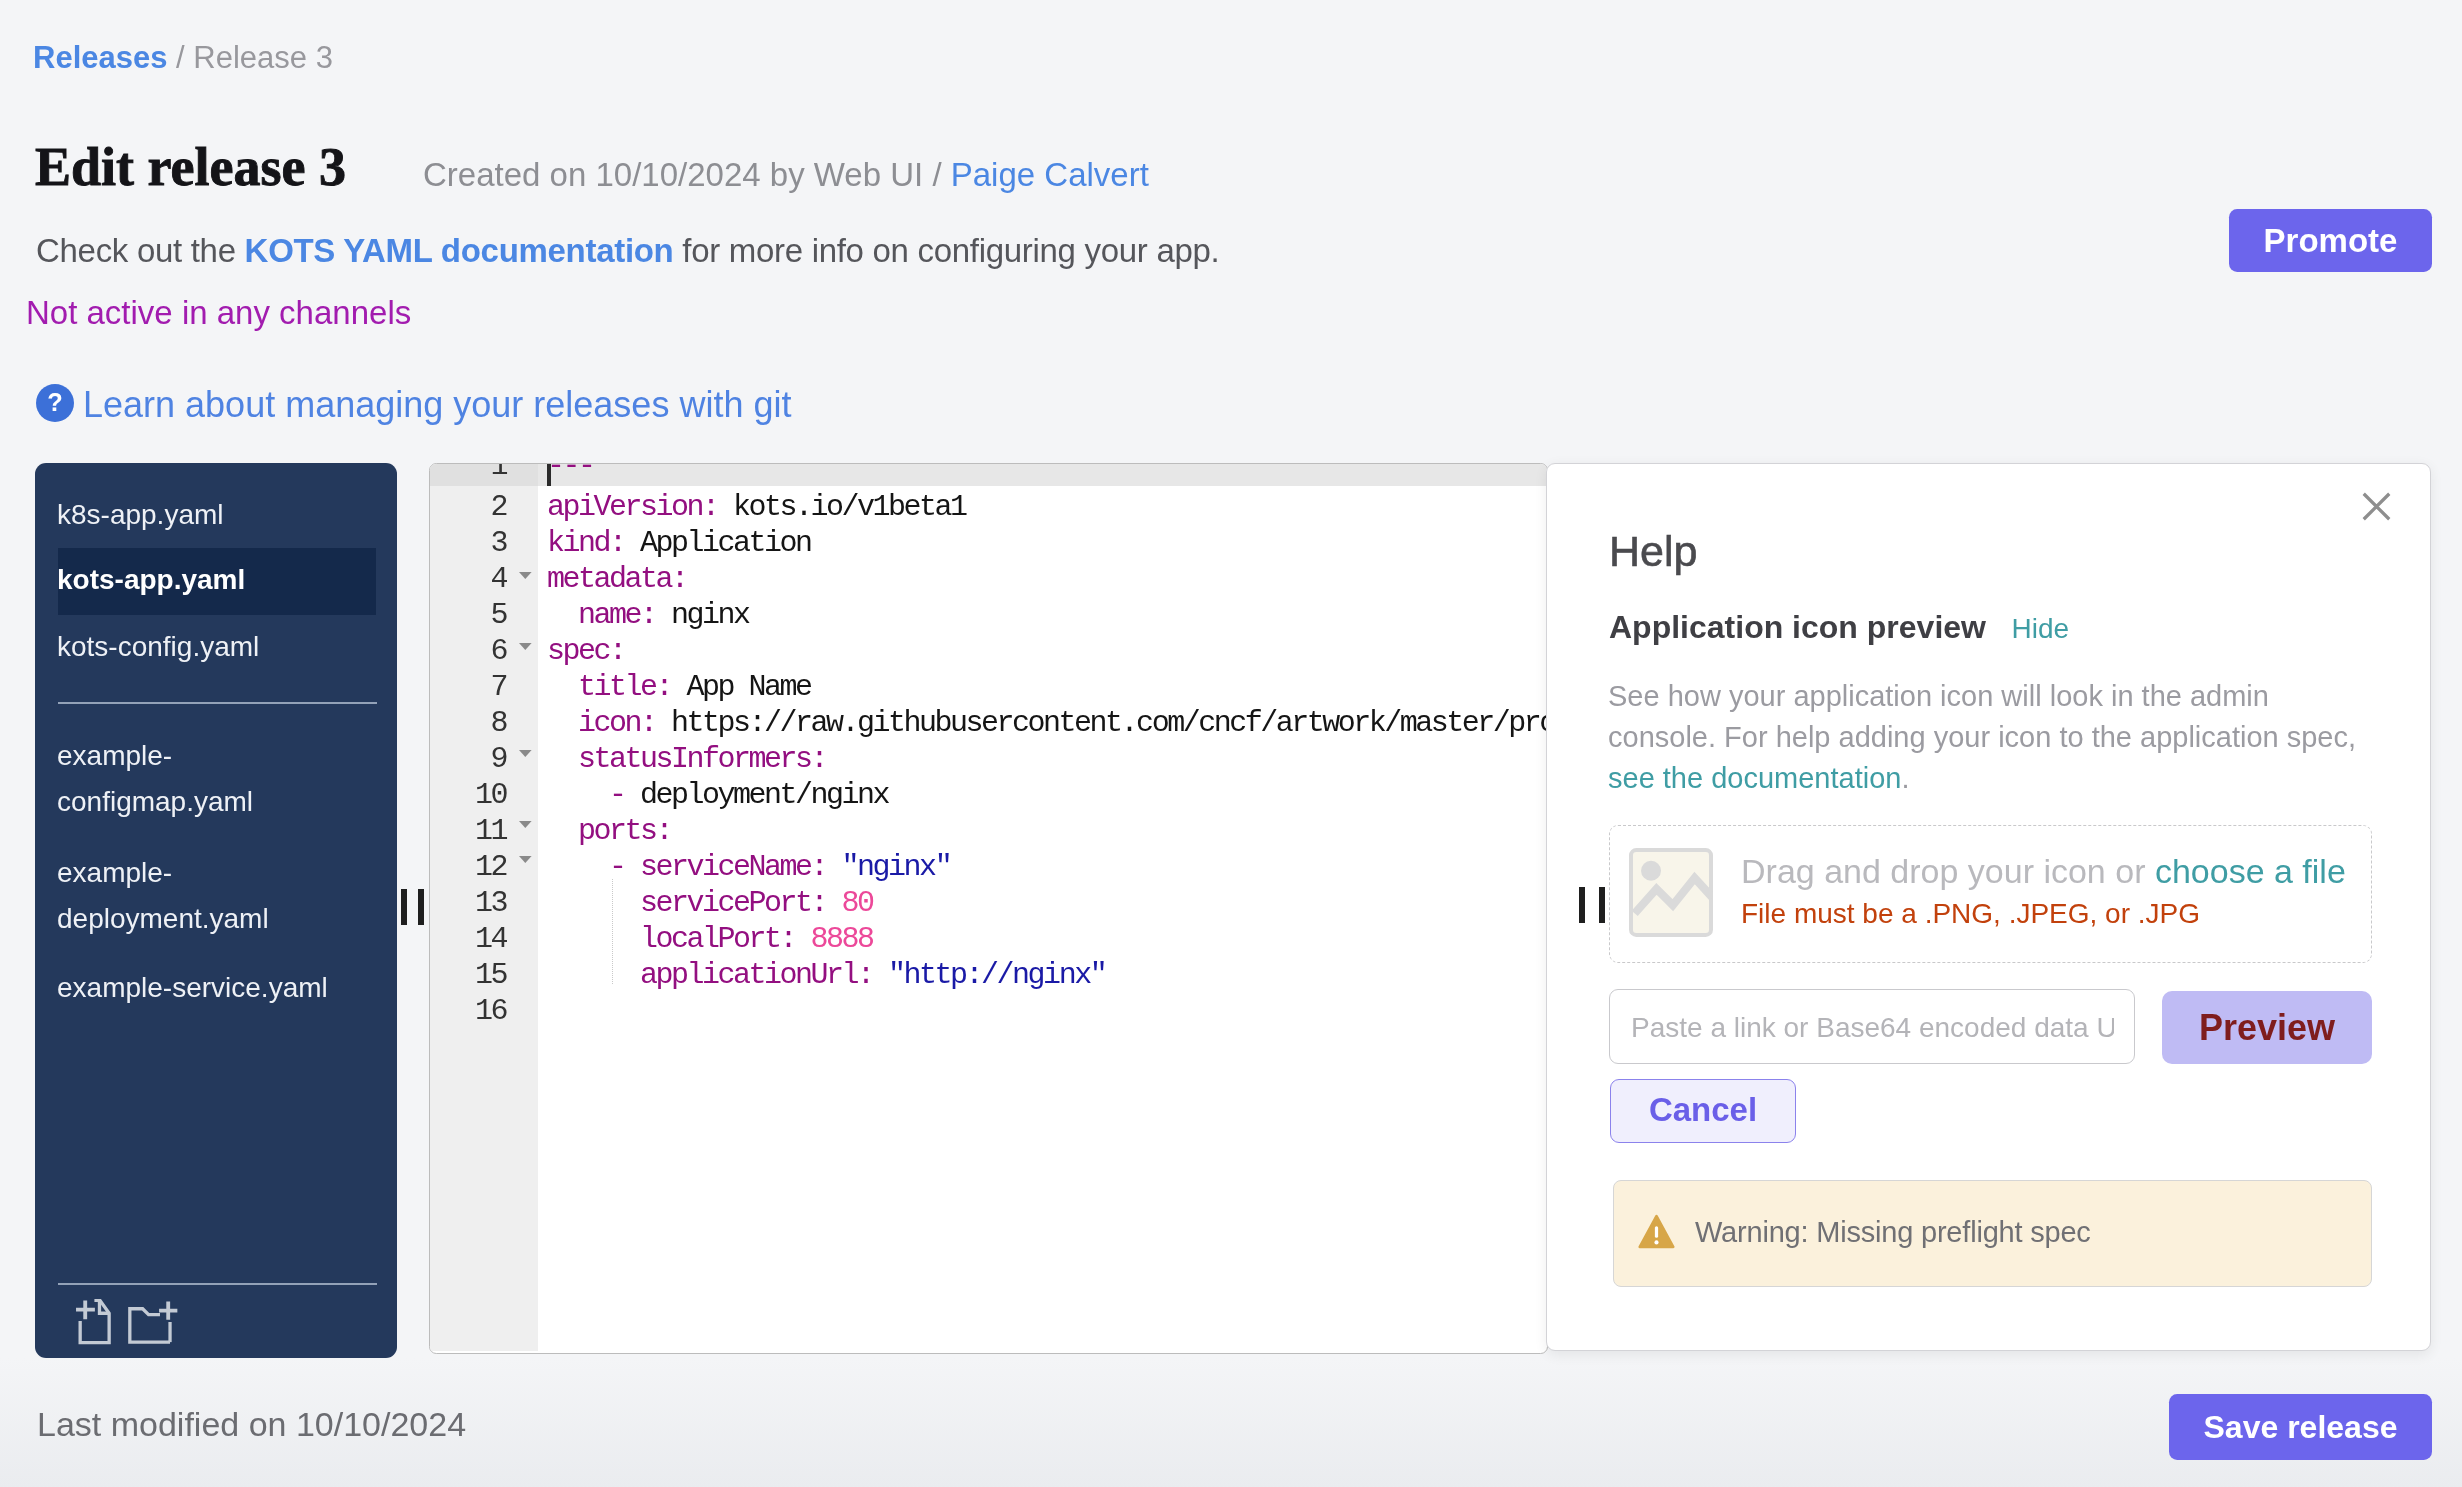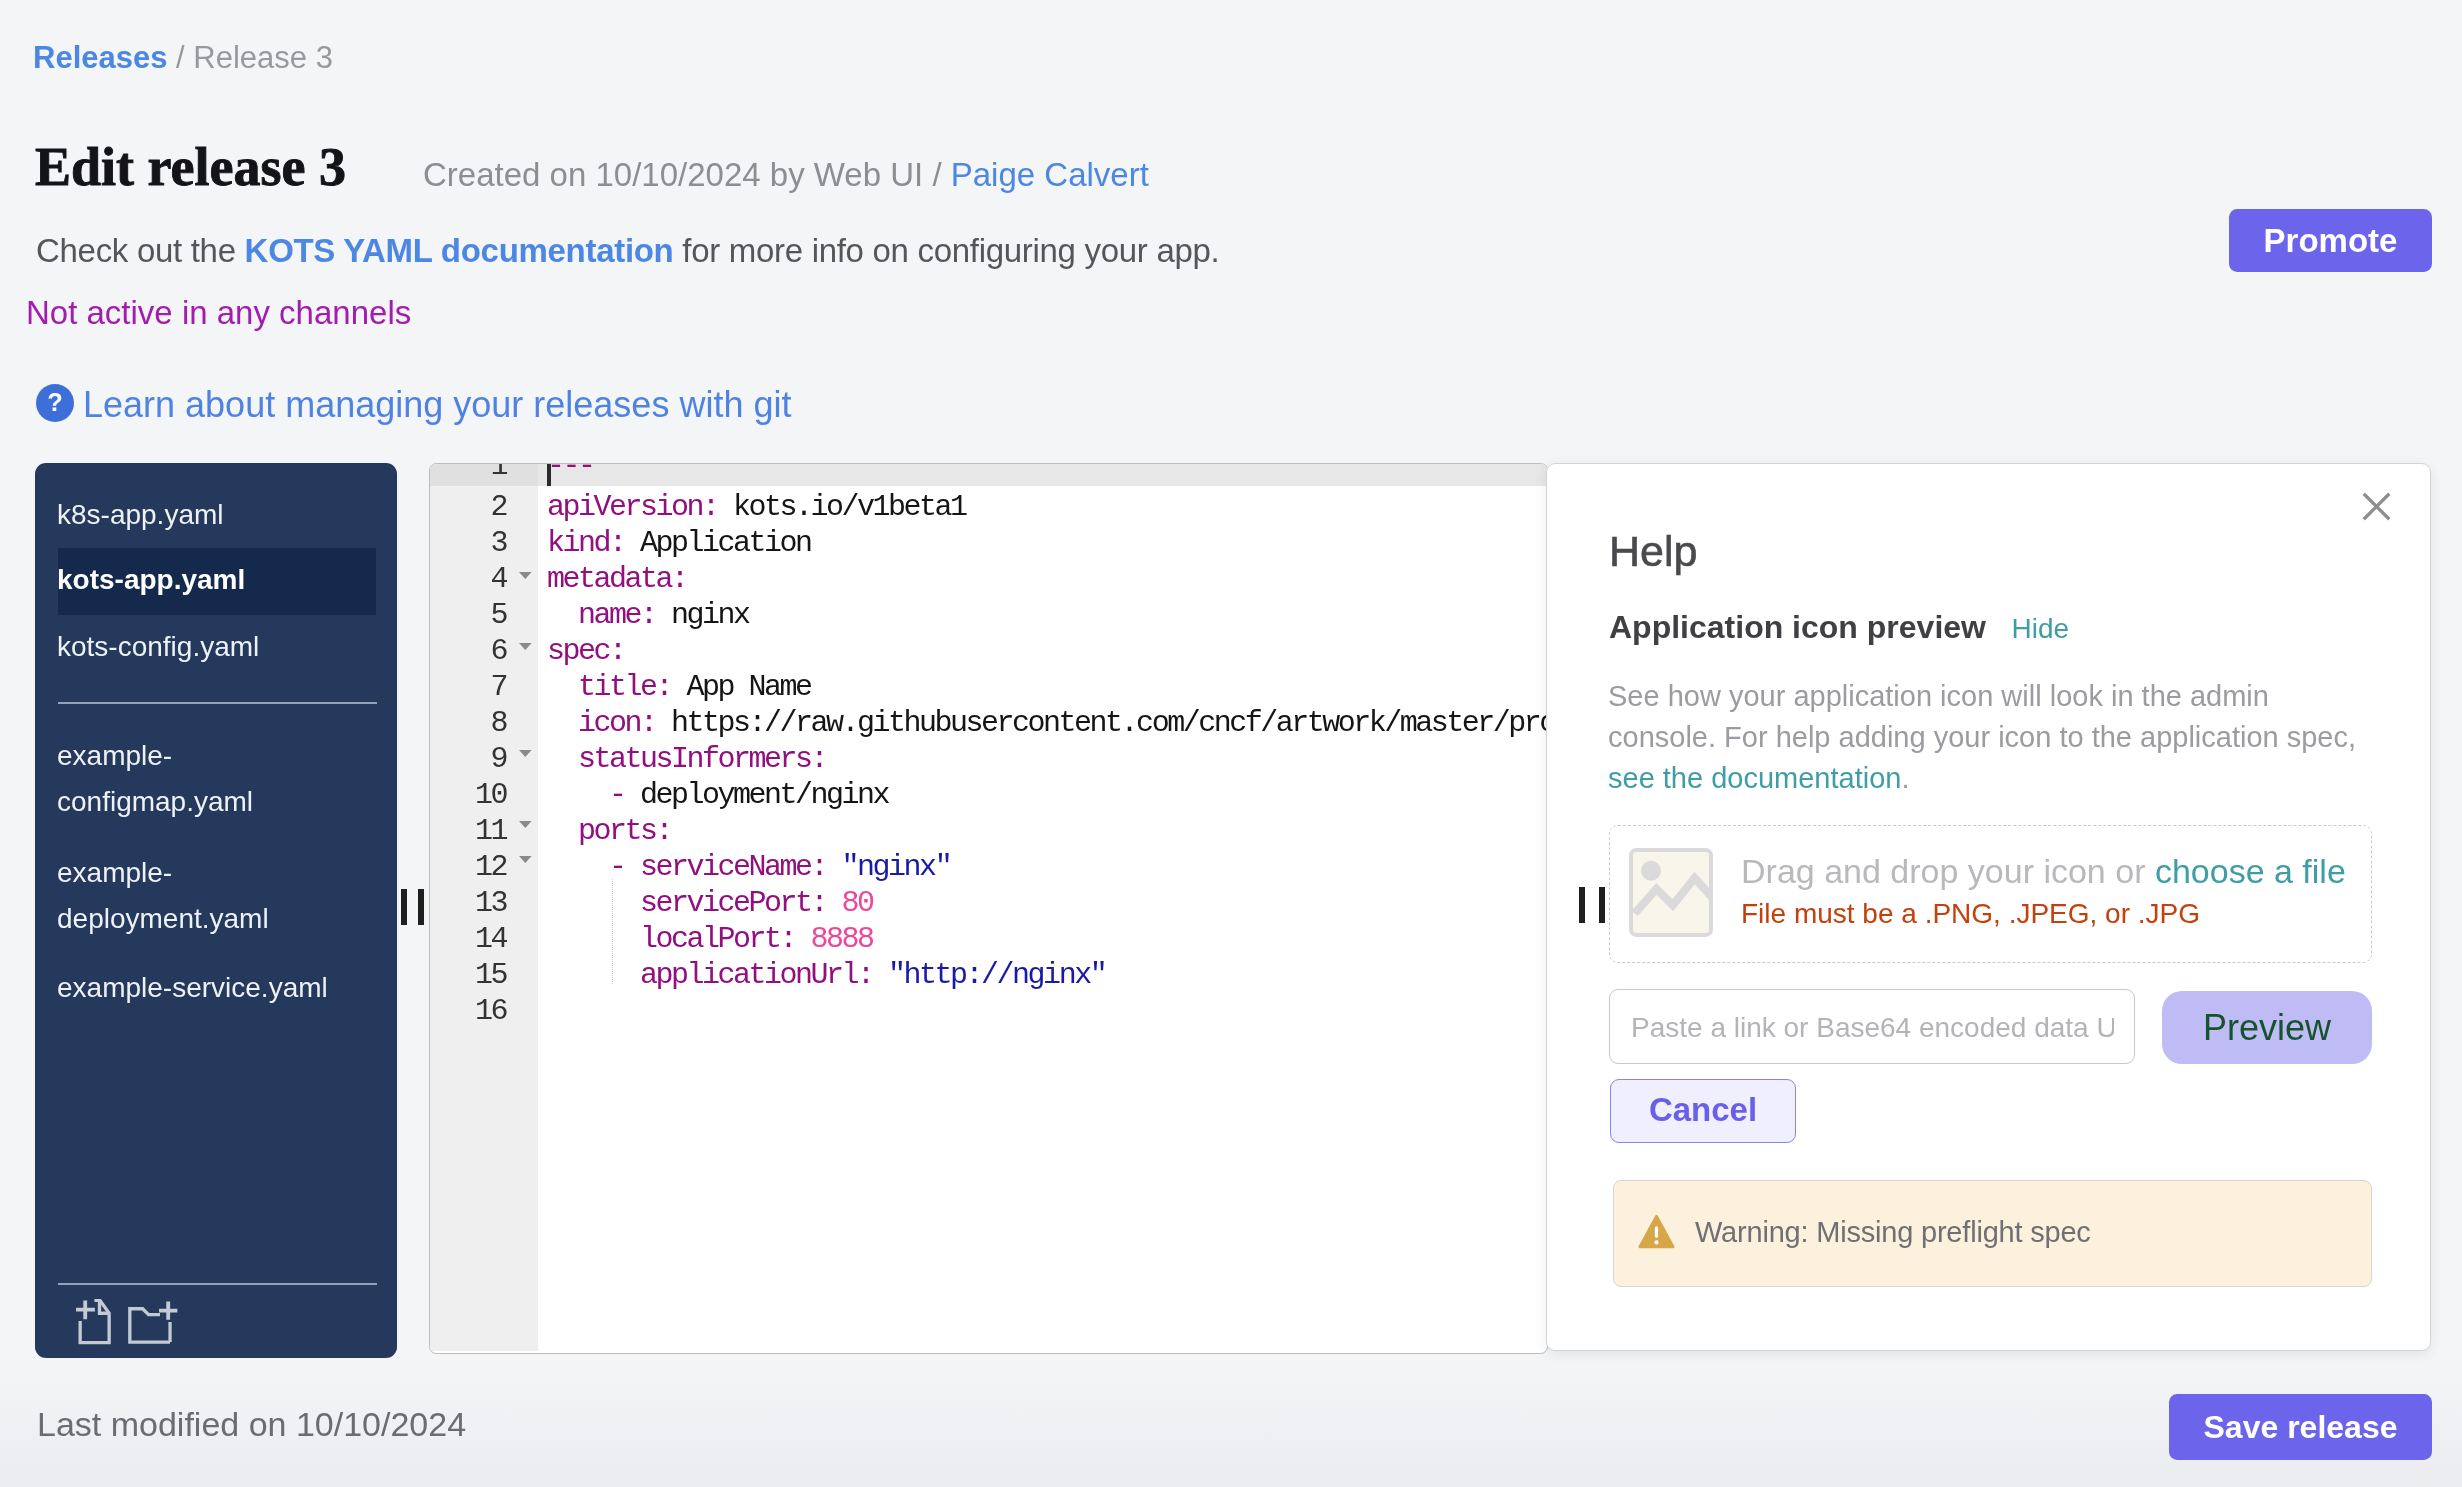--- a/index.html
+++ b/index.html
@@ -138,21 +138,21 @@
 <div class="abs" style="left:1629px; top:848px; width:84px; height:89px; background:#f8f5ea; border:4.6px solid #dadada; border-radius:7.3px;"></div>
 <svg class="abs" style="left:1629px; top:848px;" width="84" height="89" viewBox="0 0 92 98">
     <circle cx="24" cy="25" r="11" fill="#dadada"></circle>
     <path d="M6 72 L30 45 L48 63 L72 33 L92 55" fill="none" stroke="#dadada" stroke-width="9"></path>
   </svg>
 <div class="abs" id="dragdrop" style="left:1741px; top:852px; font-size:34px; letter-spacing:0px; color:#b9b9bd;">Drag and drop your icon or <span class="teal">choose a file</span></div>
 <div class="abs" id="filemust" style="left:1741px; top:898px; font-size:28px; letter-spacing:0px; color:#c2410c;">File must be a .PNG, .JPEG, or .JPG</div>
 
 <div class="abs" style="left:1609px; top:989px; width:526px; height:75px; background:#fff; border:1.8px solid #c9c9cd; border-radius:9px;"></div>
 <div class="abs" id="pastelink" style="left:1631px; top:1012px; font-size:28px; letter-spacing:0px; color:#b4b4b8; white-space:nowrap; width:483px; overflow:hidden;">Paste a link or Base64 encoded data U</div>
-<div class="abs" id="preview" style="left:2162px; top:991px; width:210px; height:73px; background:#bfbbf4; border-radius:20px; color:#14532d; font-size:36px; font-weight:400; text-align:center; line-height:73px;">Preview</div>
+<div class="abs" id="preview" style="left:2162px; top:991px; width:210px; height:73px; background:#bfbbf4; border-radius:10px; color:#7f1d1d; font-size:36px; font-weight:700; text-align:center; line-height:73px;">Preview</div>
 
 <div class="abs" id="cancel" style="left:1610px; top:1079px; width:186px; height:64px; background:#f0effd; border:1.8px solid #8b82ec; border-radius:9px; color:#6a5fe8; font-size:33px; font-weight:700; text-align:center; line-height:60px;">Cancel</div>
 
 <div class="abs" style="left:1613px; top:1180px; width:759px; height:107px; background:#fbf1dc; border:1.8px solid #d6d6d6; border-radius:8px; overflow:hidden;">
   <svg class="abs" style="left:24px; top:33px;" width="37" height="36" viewBox="0 0 41 39">
       <path d="M20.5 2 L39 36 H2 Z" fill="#d7a648" stroke="#d7a648" stroke-width="3" stroke-linejoin="round"></path>
       <rect x="18.7" y="13" width="3.6" height="13" rx="1.8" fill="#fff"></rect>
       <circle cx="20.5" cy="31" r="2.3" fill="#fff"></circle>
     </svg>
   <div class="abs" id="warn1" style="left:81px; top:35px; font-size:29px; letter-spacing:-0.2px; color:#707074;">Warning: Missing preflight spec</div>

